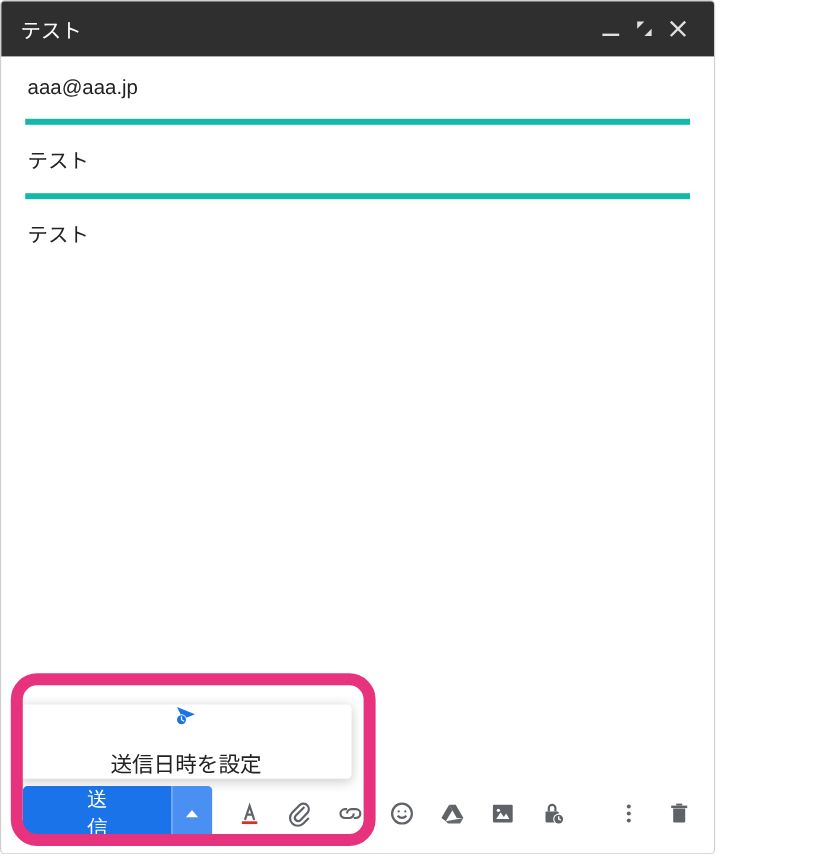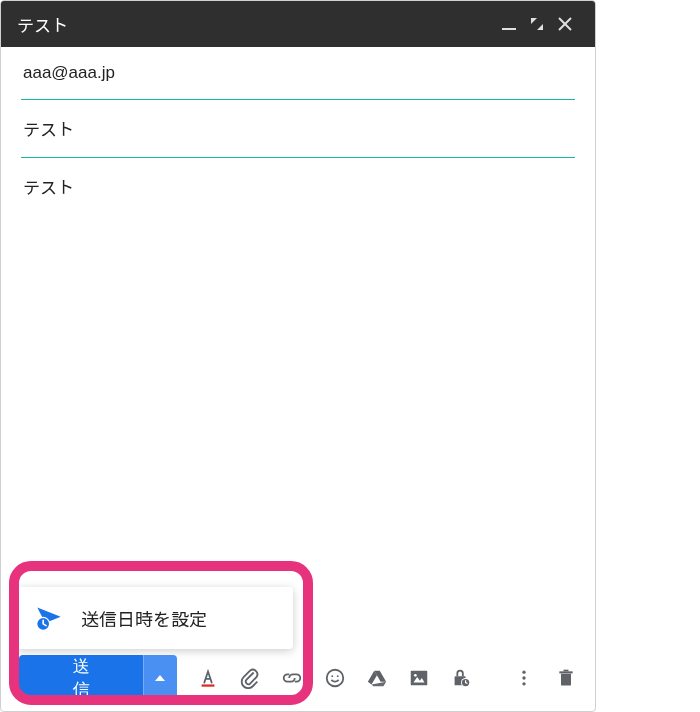--- a/index.html
+++ b/index.html
@@ -5,32 +5,32 @@
   * { box-sizing: border-box; margin: 0; padding: 0; }
   html, body { width: 700px; height: 712px; font-family: Arial, "Hiragino Kaku Gothic ProN", "Noto Sans JP", sans-serif; background: #fff; }
   .window { width: 596px; height: 712px; border: 1px solid #d0d0d0; border-radius: 4px; overflow: hidden; position: relative; display: flex; flex-direction: column; background: #fff; }
 
   .titlebar { background: #2f2f2f; color: #fff; height: 46px; display: flex; align-items: center; padding: 0 16px; }
   .titlebar .title { flex: 1; font-size: 17px; }
   .titlebar .ctrl { width: 28px; height: 28px; display: flex; align-items: center; justify-content: center; color: #e0e0e0; cursor: pointer; }
   .titlebar svg { display: block; }
 
   .fields { padding: 0 20px; }
-  .field-row { border-bottom: 1px solid #14b8a6; padding: 16px 2px; font-size: 17px; color: #222; }
+  .field-row { border-bottom: 5px solid #14b8a6; padding: 16px 2px; font-size: 17px; color: #222; }
 
   .body-area { padding: 16px 22px; font-size: 17px; color: #222; flex: 1; }
 
   .toolbar { height: 66px; display: flex; align-items: center; padding: 0 18px; gap: 20px; position: relative; }
   .highlight-box { position: absolute; left: 8px; bottom: 6px; width: 304px; height: 144px; border: 10px solid #e7337d; border-radius: 22px; pointer-events: none; }
 
   .send-group { display: flex; height: 46px; border-radius: 4px; overflow: hidden; }
   .send-btn { background: #1a73e8; color: #fff; font-size: 17px; padding: 0 48px; display: flex; align-items: center; justify-content: center; border: none; cursor: pointer; }
   .send-more { background: #4a90f2; color: #fff; width: 40px; display: flex; align-items: center; justify-content: center; border: none; cursor: pointer; border-left: 1px solid rgba(255,255,255,0.25); }
 
-  .popup { position: absolute; bottom: 62px; left: 16px; width: 276px; height: 62px; background: #fff; border-radius: 4px; box-shadow: 0 2px 10px rgba(0,0,0,0.2); display: flex; align-items: center; padding: 0 18px; gap: 18px; cursor: pointer; }
+  .popup { position: absolute; bottom: 62px; left: 16px; width: 276px; height: 62px; background: #fff; border-radius: 4px; box-shadow: 0 2px 10px rgba(0,0,0,0.2); display: flex; align-items: center; padding: 0 18px; gap: 18px; cursor: pointer; flex-direction: column; }
   .popup .label { font-size: 18px; color: #222; }
 
   .tb-icon { width: 24px; height: 24px; color: #5f6368; cursor: pointer; display: flex; align-items: center; justify-content: center; }
   .spacer { flex: 1; }
 </style>
 </head>
 <body>
 
 <div class="window">
 

